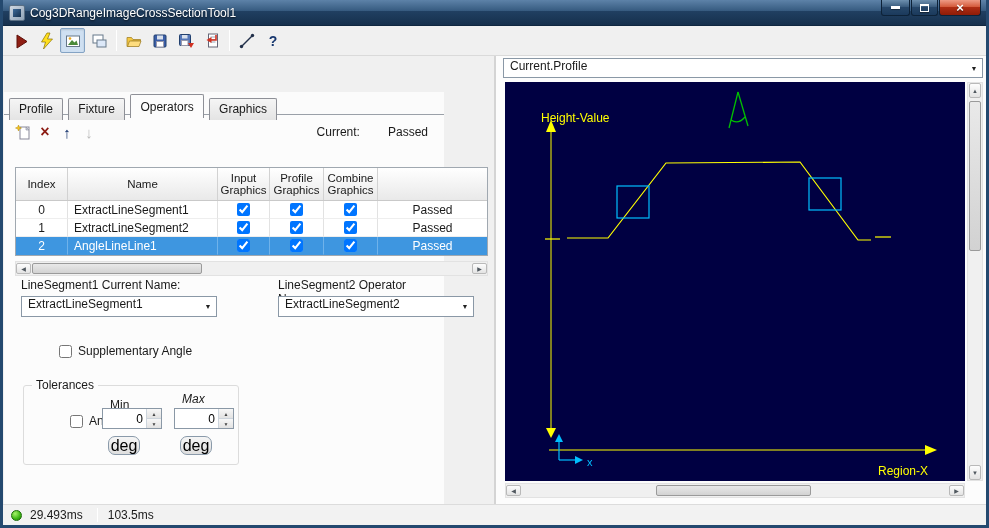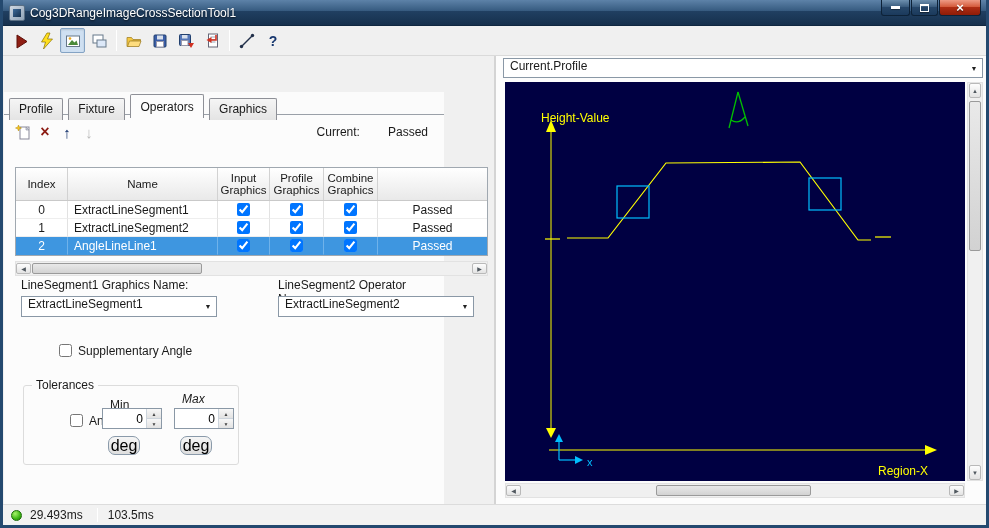--- a/index.html
+++ b/index.html
@@ -83,21 +83,21 @@
   .sb-h .sb-thumb{ top:1px; bottom:1px; }
   .sb-v .sb-arrow{ left:1px; right:1px; height:15px; }
   .sb-v .sb-thumb{ left:1px; right:1px; }
 
   
   .field-label{ position:absolute; font-size:12px; }
   .combo{ position:absolute; height:21px; background:#fff; border:1px solid #8a98a6; display:flex; align-items:flex-start;}
   .combo .txt{ flex:1; padding:0 6px; font-size:12px; white-space:nowrap; overflow:hidden;}
   .combo .arrowbox{ width:16px; align-self:stretch; display:flex; align-items:center; justify-content:center;
     font-size:7px; color:#222; }
-  .chkline{ position:absolute; display:flex; align-items:flex-start; gap:6px;padding-left:36px; }
+  .chkline{ position:absolute; display:flex; align-items:flex-end; gap:6px;padding-left:36px; }
   .chkline input{ width:13px; height:13px; margin:0; }
 
   .groupbox{ position:absolute; border:1px solid #dcdcdc; border-radius:3px; }
   .groupbox .legend{ position:absolute; top:-8px; left:8px; background:#fcfcfc; padding:0 4px; font-size:12px;}
   .spin{ position:absolute; width:60px; height:21px; border:1px solid #8a98a6; background:#fff; display:flex;}
   .spin input{ flex:1; min-width:0; border:none; outline:none; text-align:right; padding-right:3px;
     font-size:12px; font-family:inherit; }
   .spinbtns{ width:15px; display:flex; flex-direction:column; border-left:1px solid #ccd4dc;}
   .spinbtns div{ flex:1; display:flex; align-items:center; justify-content:center; font-size:5px; color:#444;
     background:linear-gradient(#f7f7f7,#e2e2e2); }
@@ -299,21 +299,21 @@
           <div class="td" style="border-right:none">Passed</div>
         </div>
       </div>
 
       <div class="scrollbar sb-h" style="left:11px; top:146px; width:473px; height:15px;">
         <div class="sb-arrow" style="left:0;">◀</div>
         <div class="sb-thumb" style="left:16px; width:170px;"></div>
         <div class="sb-arrow" style="right:0;">▶</div>
       </div>
 
-      <div class="field-label" style="left:17px; top:163px;">LineSegment1 Graphics Name:</div>
+      <div class="field-label" style="left:17px; top:163px;">LineSegment1 Current Name:</div>
       <div class="combo" style="left:17px; top:181px; width:196px;">
         <span class="txt">ExtractLineSegment1</span>
         <span class="arrowbox">▼</span>
       </div>
 
       <div class="field-label" style="left:274px; top:163px;">LineSegment2 Operator Name:</div>
       <div class="combo" style="left:274px; top:181px; width:196px;">
         <span class="txt">ExtractLineSegment2</span>
         <span class="arrowbox">▼</span>
       </div>

